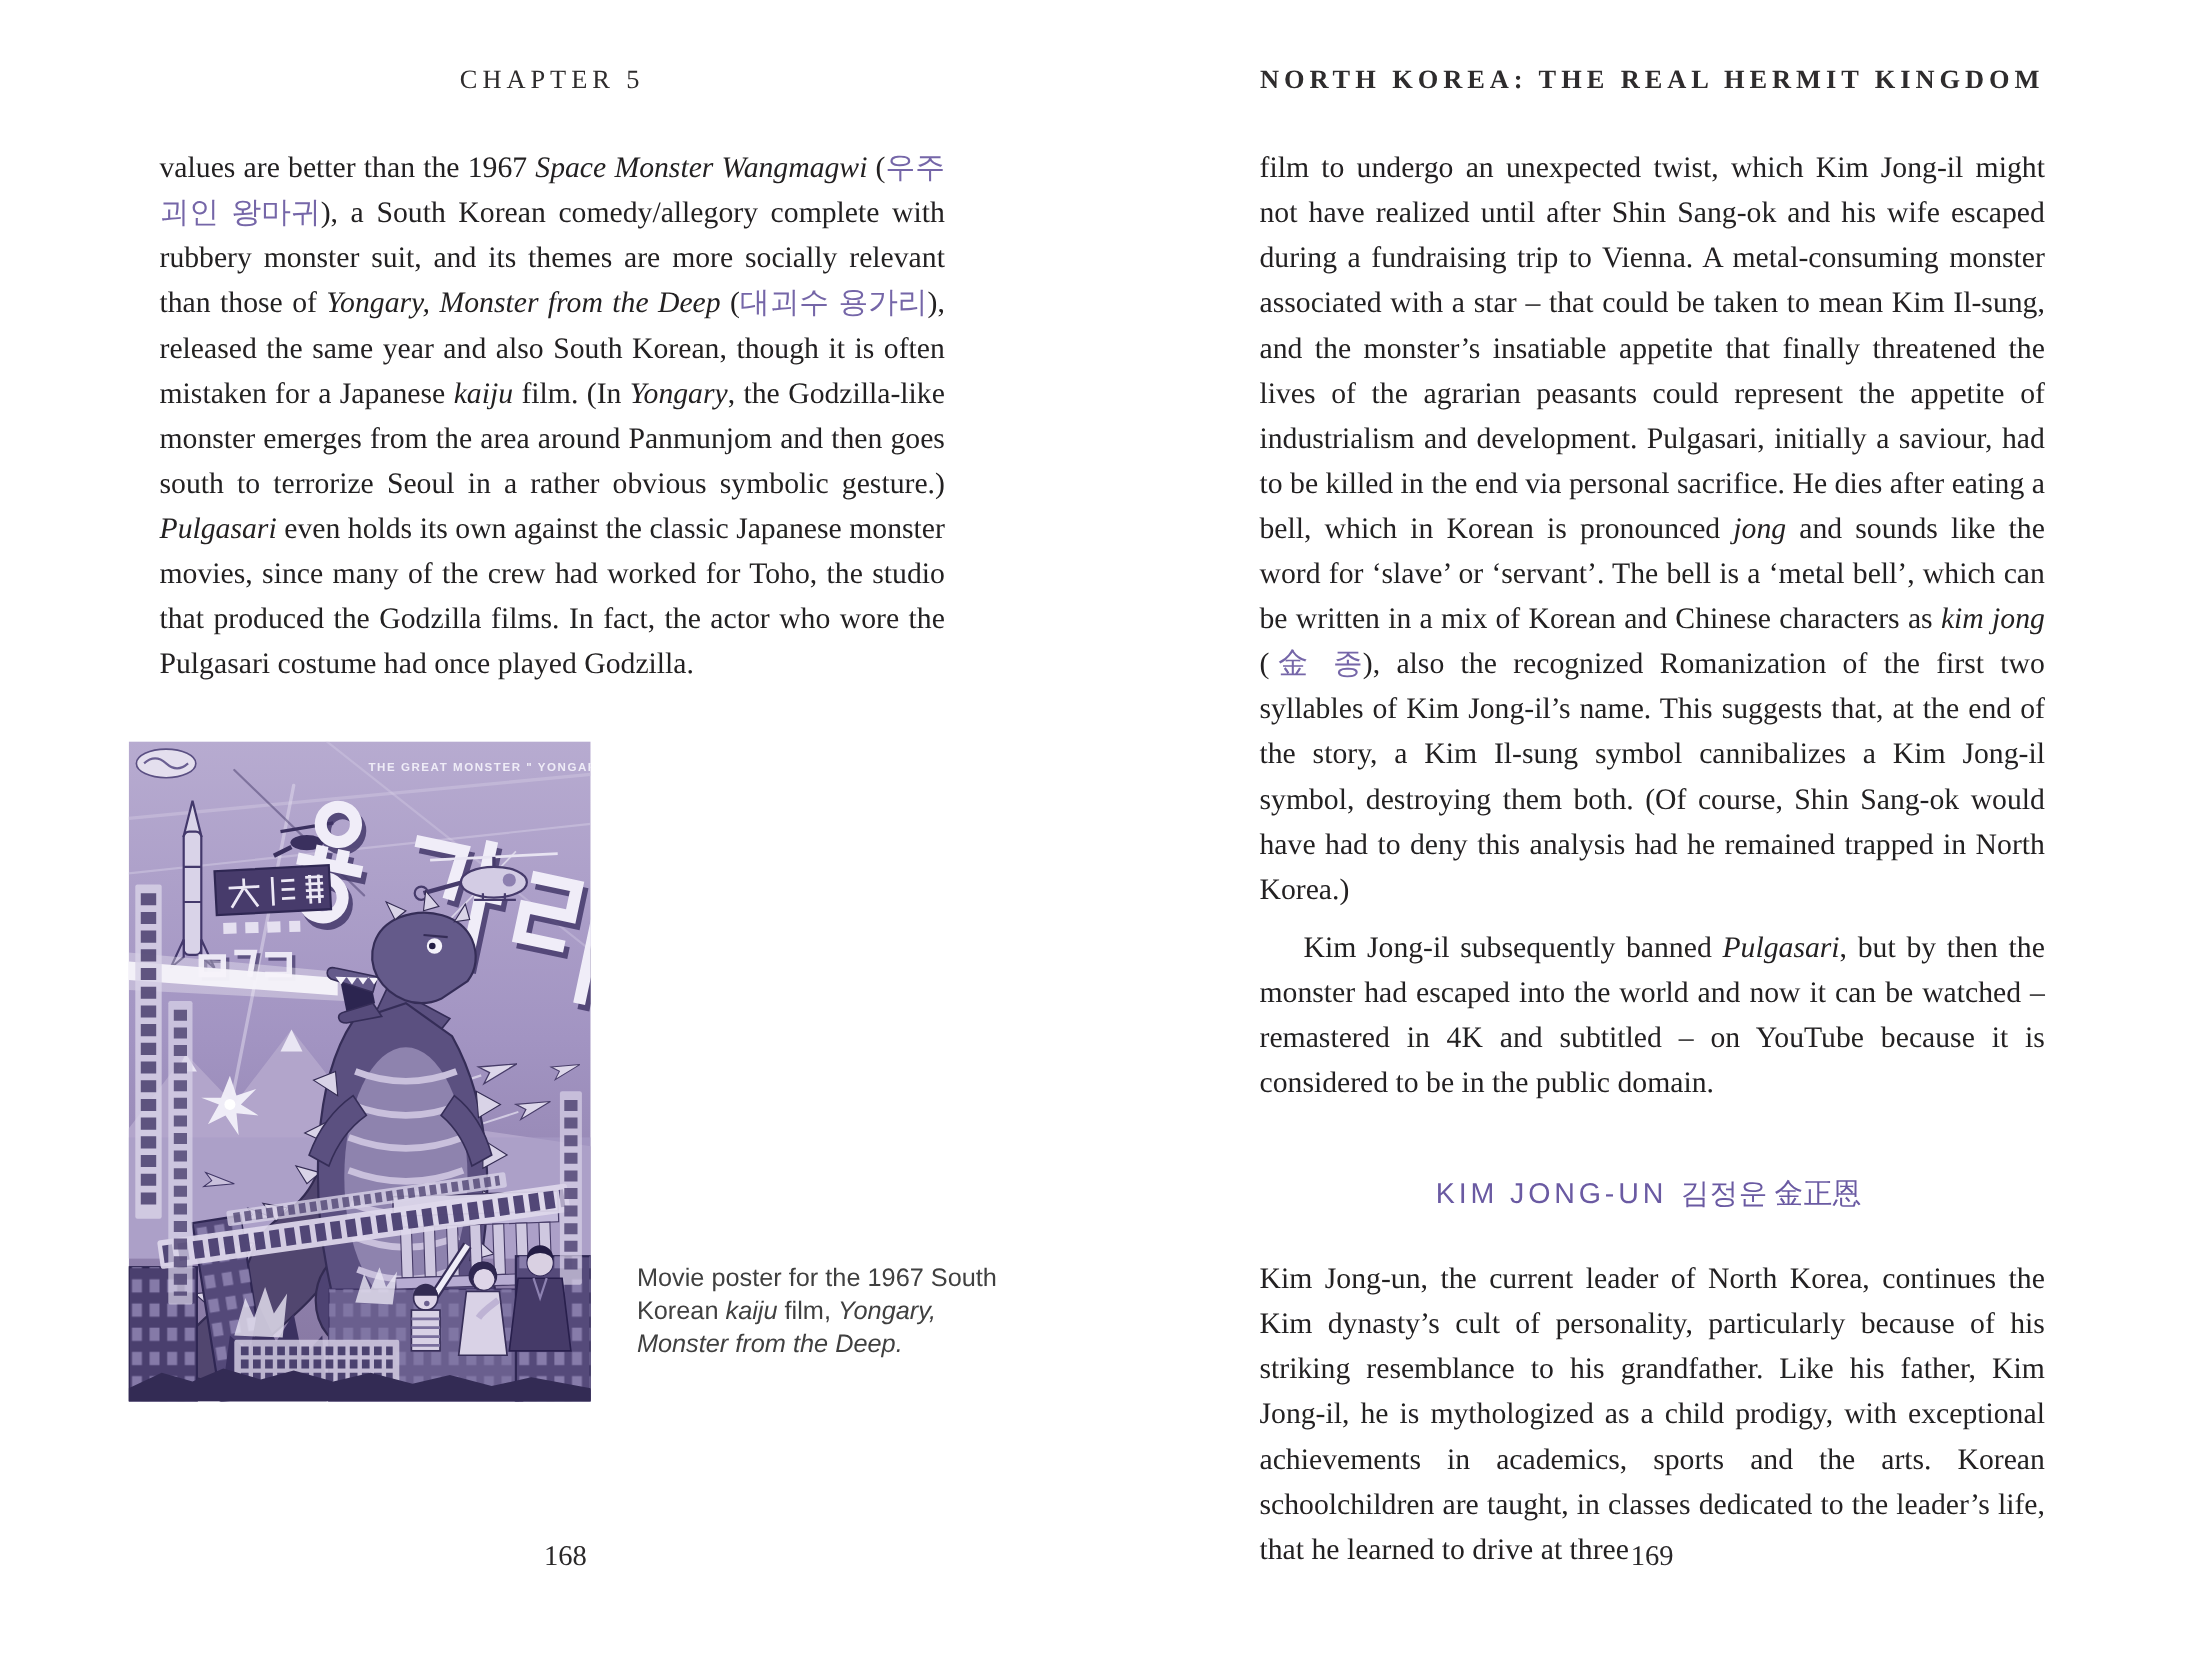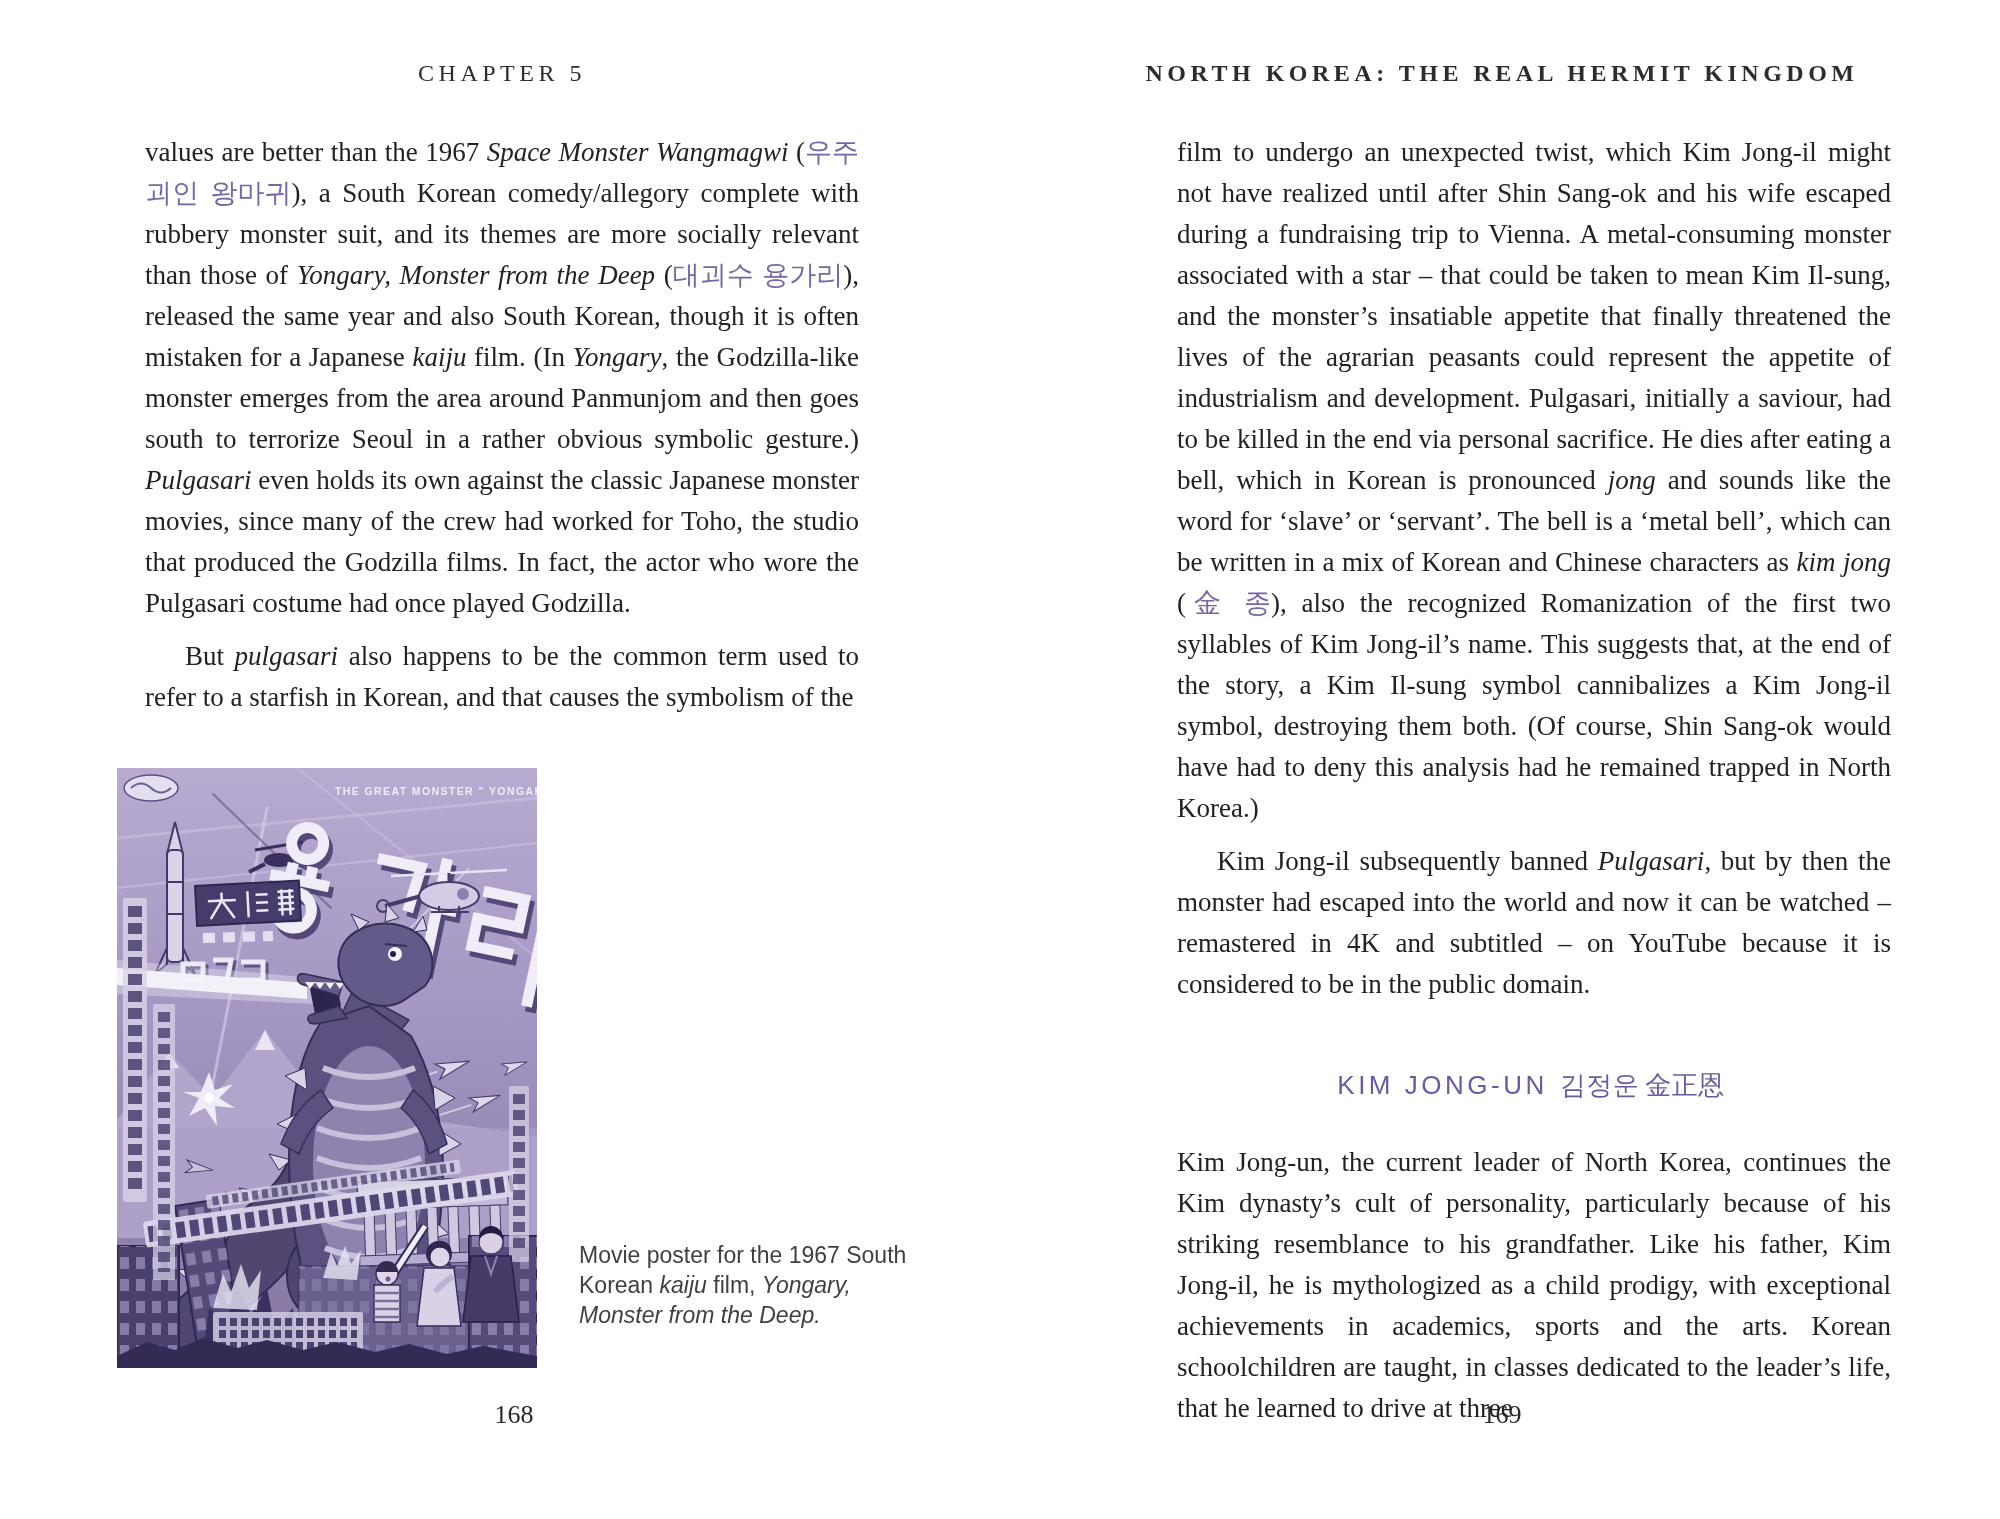--- a/index.html
+++ b/index.html
@@ -6,21 +6,21 @@
   :root{ --purple:#6a5aa2; --ko:#7566a8; }
   *{ box-sizing:border-box; }
   html,body{ margin:0; padding:0; }
   body{ width:2000px; height:1519px; position:relative; background:#ffffff;
         font-family:"Liberation Serif","DejaVu Serif",serif; }
   .running-header{ position:absolute; top:60px; width:738px; text-align:center;
         font-size:24px; letter-spacing:4.5px; color:#2e2c2d; white-space:nowrap; }
   .rh-left{ left:133px; } .rh-right{ left:1133px;font-weight:bold; }
   .column{ position:absolute; top:120px; width:738px; font-size:27px; line-height:41px;
         color:#232122; text-align:justify; }
-  .col-left{ left:133px; } .col-right{ left:1165px; }
+  .col-left{ left:133px; } .col-right{ left:1133px; }
   .column p{ margin:12px; text-align:justify; }
   .column p.indent{ text-indent:40px; }
   .seg-i{ font-style:italic; }
   .seg-k{ color:var(--ko); }
   .section-heading{ margin:60px 0 36px 0; text-align:center; font-weight:400;
         font-family:"Liberation Sans","DejaVu Sans",sans-serif; font-size:26px; color:var(--purple); }
   .sh-latin{ letter-spacing:3.5px; margin-right:12px;text-align:center; }
   .sh-kr{ letter-spacing:.5px; margin-right:6px; }
   .poster-wrap{ position:relative; margin:50px 0 0 -16px; width:420px; height:600px; }
   .poster-wrap svg{ display:block; }
@@ -35,21 +35,20 @@
   .invisible-text{ opacity:0; }
 </style>
 </head>
 <body>
 
 <div class="running-header rh-left">CHAPTER 5</div>
 
 <div class="column col-left">
   <div>
       <p><span class="">values are better than the 1967 </span><span class="seg-i">Space Monster Wangmagwi</span><span class=""> (</span><span class="seg-k">우주괴인 왕마귀</span><span class="">), a South Korean comedy/allegory complete with rubbery monster suit, and its themes are more socially relevant than those of </span><span class="seg-i">Yongary, Monster from the Deep</span><span class=""> (</span><span class="seg-k">대괴수 용가리</span><span class="">), released the same year and also South Korean, though it is often mistaken for a Japanese </span><span class="seg-i">kaiju</span><span class=""> film. (In </span><span class="seg-i">Yongary</span><span class="">, the Godzilla-like monster emerges from the area around Panmunjom and then goes south to terrorize Seoul in a rather obvious symbolic gesture.) </span><span class="seg-i">Pulgasari</span><span class=""> even holds its own against the classic Japanese monster movies, since many of the crew had worked for Toho, the studio that produced the Godzilla films. In fact, the actor who wore the Pulgasari costume had once played Godzilla.</span></p>
-      <p class="indent"><span class="">But </span><span class="seg-i">pulgasari</span><span class=""> also happens to be the common term used to refer to a starfish in Korean, and that causes the symbolism of the</span></p>
     </div>
 
   <div class="poster-wrap">
     <svg viewBox="0 0 420 600" width="420" height="600">
       <defs>
         <linearGradient id="bgGrad" x1="0" y1="0" x2="0" y2="1">
           <stop offset="0" stop-color="#b7abd0"></stop>
           <stop offset="0.45" stop-color="#a294c2"></stop>
           <stop offset="1" stop-color="#84759f"></stop>
         </linearGradient>

